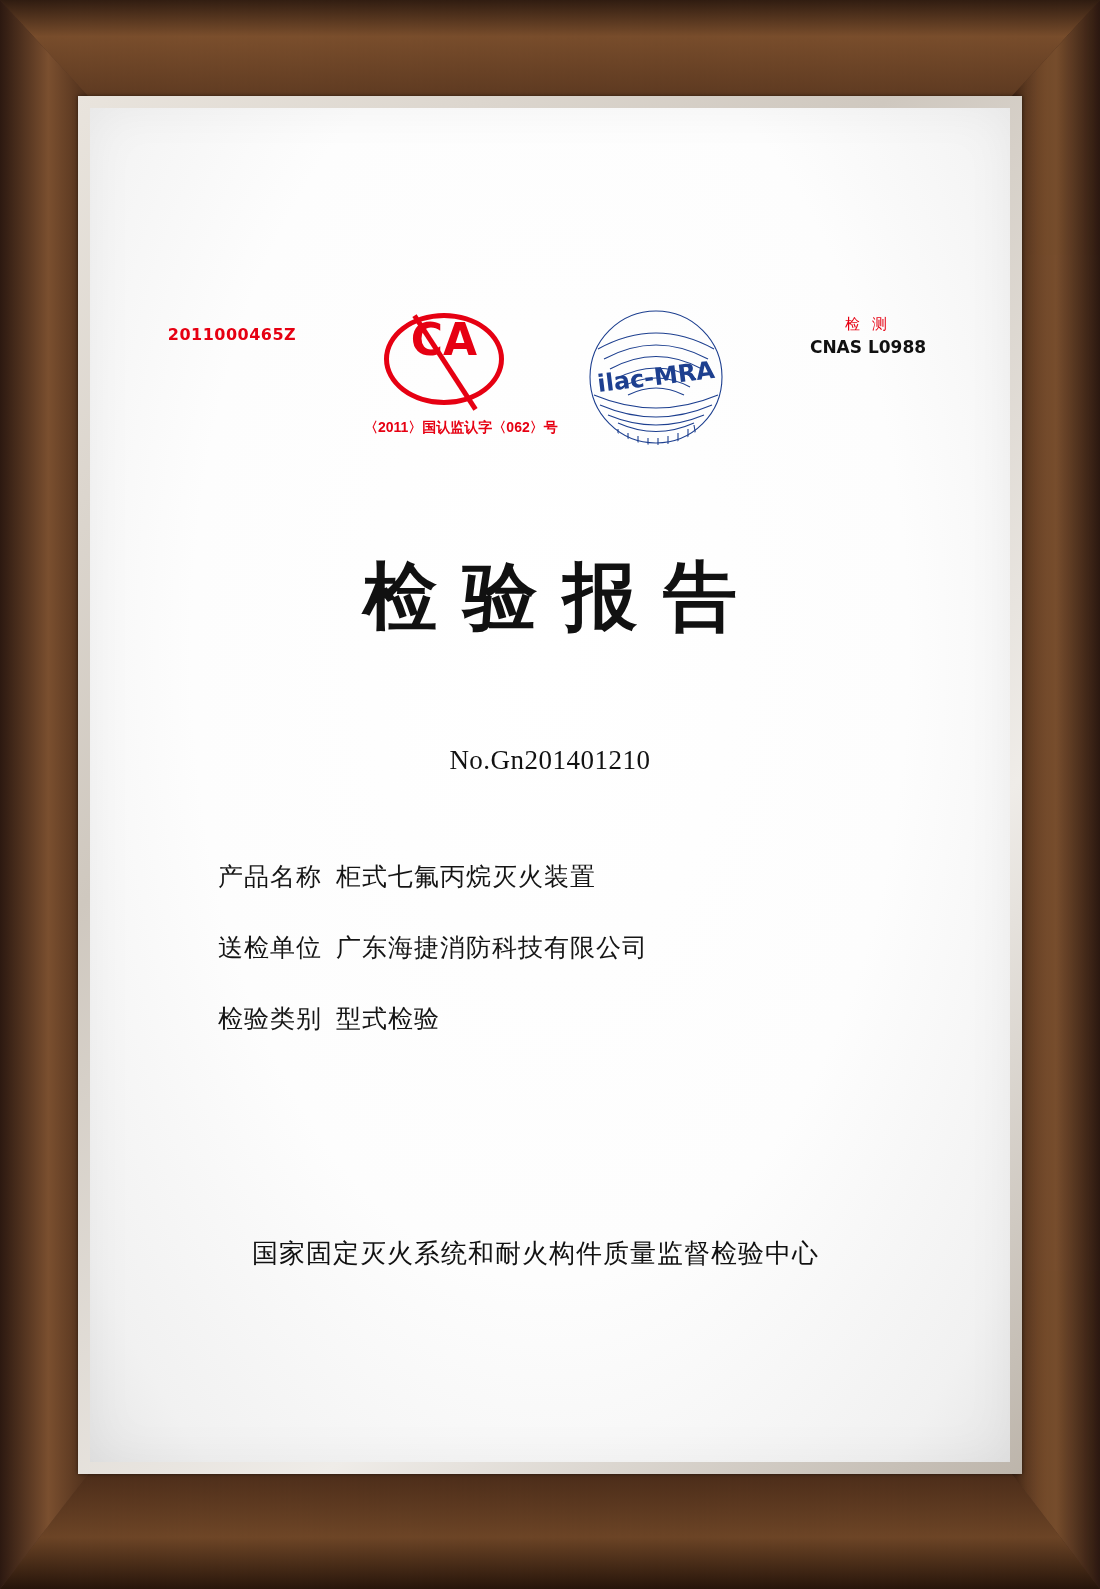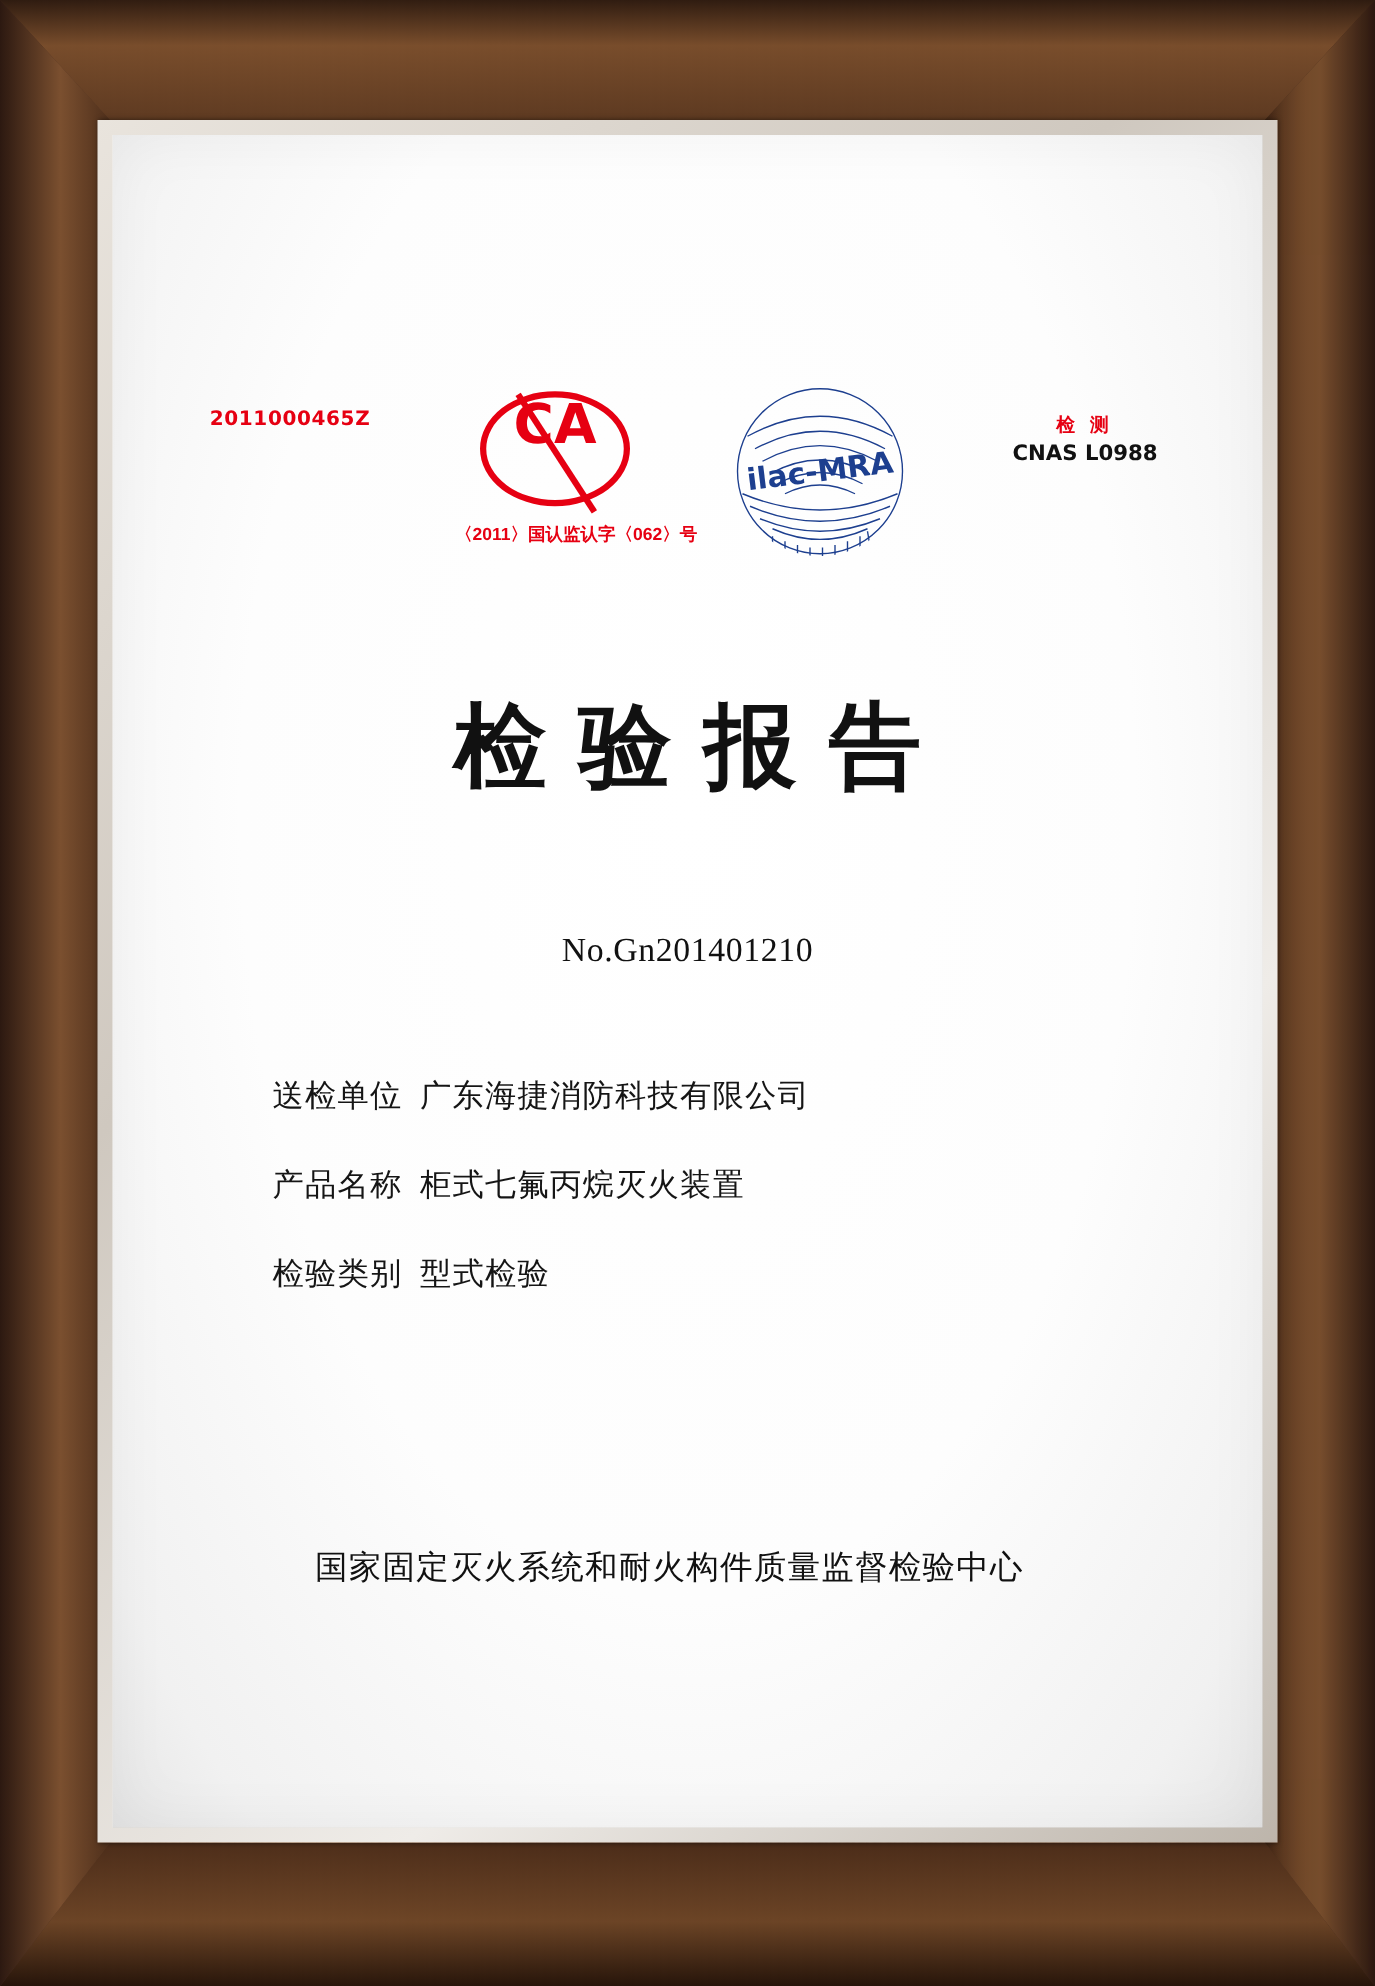--- a/index.html
+++ b/index.html
@@ -210,24 +210,24 @@
     left: 0;
     width: 150px;
     text-align: center;
     color: #1b4ca0;
     font-family: "DejaVu Sans", sans-serif;
     font-weight: bold;
     font-size: 34px;
     letter-spacing: 0px;
   }
   .cnas-cn {
-    margin-top: 18px;
+    margin-top: 2px;
     color: #e60012;
     font-size: 15px;
-    font-weight: bold;
+    font-weight: normal;
     letter-spacing: 4px;
   }
   .cnas-code {
     margin-top: 3px;
     color: #111;
     font-size: 17px;
     font-weight: bold;
     font-family: "DejaVu Sans", sans-serif;
   }
 
@@ -357,26 +357,26 @@
       </div>
 
     </div>
 
     <div class="title">检验报告</div>
 
     <div class="report-no">No.Gn201401210</div>
 
     <div class="fields">
       <div class="field-row">
+        <span class="field-label">产品名称</span>
+        <span class="field-value">柜式七氟丙烷灭火装置</span>
+      </div>
+      <div class="field-row">
         <span class="field-label">送检单位</span>
         <span class="field-value">广东海捷消防科技有限公司</span>
-      </div>
-      <div class="field-row">
-        <span class="field-label">产品名称</span>
-        <span class="field-value">柜式七氟丙烷灭火装置</span>
       </div>
       <div class="field-row">
         <span class="field-label">检验类别</span>
         <span class="field-value">型式检验</span>
       </div>
     </div>
 
     <div class="issuer">国家固定灭火系统和耐火构件质量监督检验中心</div>
 
   </div>

